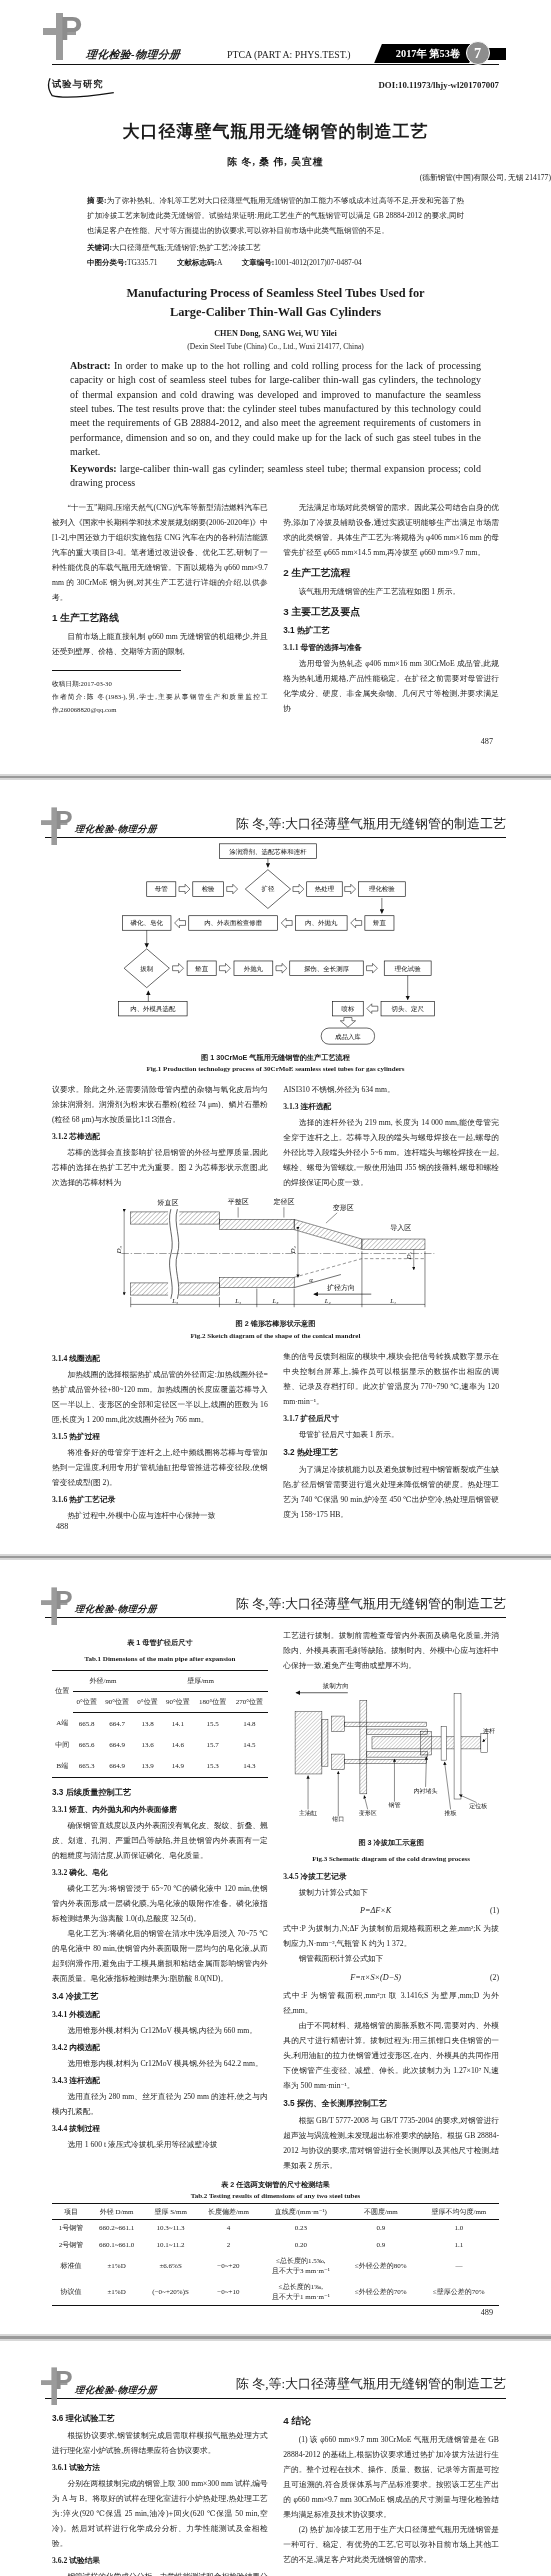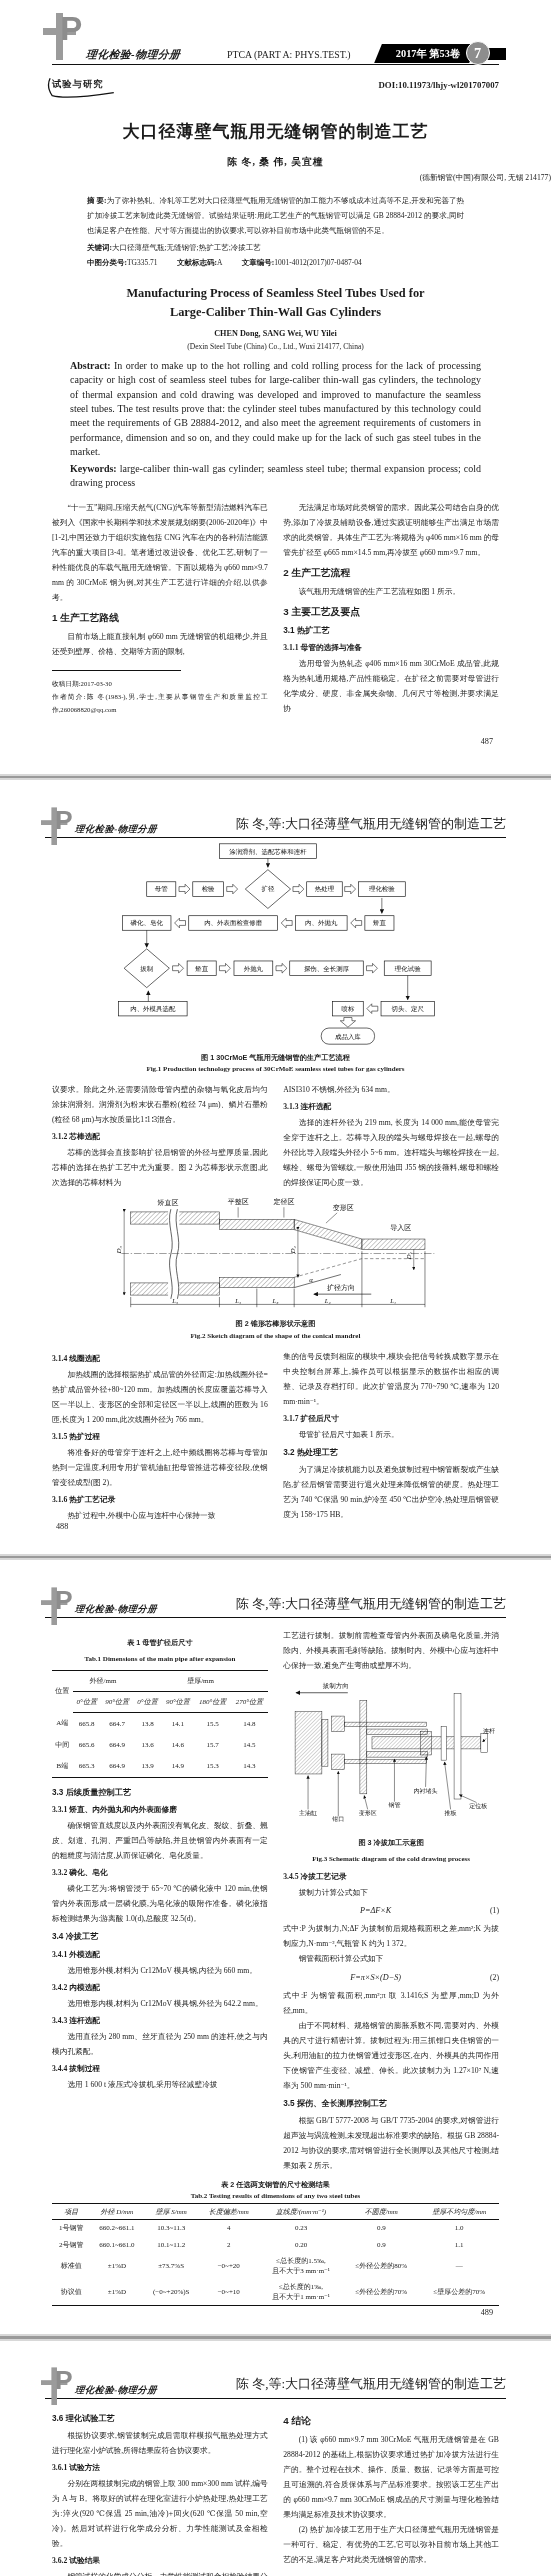--- a/index.html
+++ b/index.html
@@ -70,21 +70,21 @@
   .fcnode { fill:#fff; stroke:#111; stroke-width:1.6; }
   .fcline { stroke:#111; stroke-width:1.4; fill:none; }
   .fchollow { fill:#fff; stroke:#111; stroke-width:1.4; }
 
   
   .tblcap { text-align:center; font-size:7.2px; font-weight:bold; margin-top:7.2px; font-family:"Liberation Sans","DejaVu Sans",sans-serif; }
   .tblcapen { text-align:center; font-size:7px; font-weight:bold; margin:2.1px 0 3.1px; position:relative; }
   table.tbl { border-collapse:collapse; width:100%; border-top:1.3px solid #111; border-bottom:1.3px solid #111; }
   table.tbl th { font-weight:normal; padding:2.6px 1.5px; text-align:center; white-space:pre-line; font-size:inherit; }
   table.tbl td { padding:3.1px 1.5px; text-align:center; white-space:pre-line; }
-  table.tbl thead tr:last-child th { border-bottom:0.8px solid #111;font-style:italic; }
+  table.tbl thead tr:last-child th { border-bottom:0.8px solid #111; }
   th.grp { border-bottom:0.5px solid #111; }
   .t13 { font-size:7px; }
   .fullw { margin:0 52px; }
 
   
   .formula { display:flex; align-items:center; margin:3.1px 0;gap:8px; }
   .formula .fx { flex:1; text-align:center; font-style:italic; font-size:8.2px; }
   .formula .fno { width:23px; text-align:right; font-style:normal; }
 </style>
 </head>
@@ -415,20 +415,21 @@
               <td>15.3</td>
               <td>14.3</td>
             </tr>
           </tbody>
       </table>
       <div class="h2" style="margin-top:7.2px">3.3  后续质量控制工艺</div>
       <div class="h3">3.3.1  矫直、内外抛丸和内外表面修磨</div>
       <div class="para">确保钢管直线度以及内外表面没有氧化皮、裂纹、折叠、翘皮、划道、孔洞、严重凹凸等缺陷,并且使钢管内外表面有一定的粗糙度与清洁度,从而保证磷化、皂化质量。</div>
       <div class="h3">3.3.2  磷化、皂化</div>
       <div class="para">磷化工艺为:将钢管浸于 65~70 ℃的磷化液中 120 min,使钢管内外表面形成一层磷化膜,为皂化液的吸附作准备。磷化液指标检测结果为:游离酸 1.0(d),总酸度 32.5(d)。</div>
+      <div class="para">皂化工艺为:将磷化后的钢管在清水中洗净后浸入 70~75 ℃的皂化液中 80 min,使钢管内外表面吸附一层均匀的皂化液,从而起到润滑作用,避免由于工模具磨损和粘结金属而影响钢管内外表面质量。皂化液指标检测结果为:脂肪酸 8.0(ND)。</div>
       <div class="h2">3.4  冷拔工艺</div>
       <div class="h3">3.4.1  外模选配</div>
       <div class="para">选用锥形外模,材料为 Cr12MoV 模具钢,内径为 660 mm。</div>
       <div class="h3">3.4.2  内模选配</div>
       <div class="para">选用锥形内模,材料为 Cr12MoV 模具钢,外径为 642.2 mm。</div>
       <div class="h3">3.4.3  连杆选配</div>
       <div class="para">选用直径为 280 mm、丝牙直径为 250 mm 的连杆,使之与内模内孔紧配。</div>
       <div class="h3">3.4.4  拔制过程</div>
       <div class="para">选用 1 600 t 液压式冷拔机,采用等径减壁冷拔</div>
     </div>
@@ -542,21 +543,21 @@
             <td>660.1~661.0</td>
             <td>10.1~11.2</td>
             <td>2</td>
             <td>0.20</td>
             <td>0.9</td>
             <td>1.1</td>
           </tr>
           <tr>
             <td>标准值</td>
             <td>±1%D</td>
-            <td>±73.7%S</td>
+            <td>±6.6%S</td>
             <td>−0~+20</td>
             <td>≤总长度的1.5‰,
 且不大于3 mm·m⁻¹</td>
             <td>≤外径公差的80%</td>
             <td>—</td>
           </tr>
           <tr>
             <td>协议值</td>
             <td>±1%D</td>
             <td>(−0~+20%)S</td>

